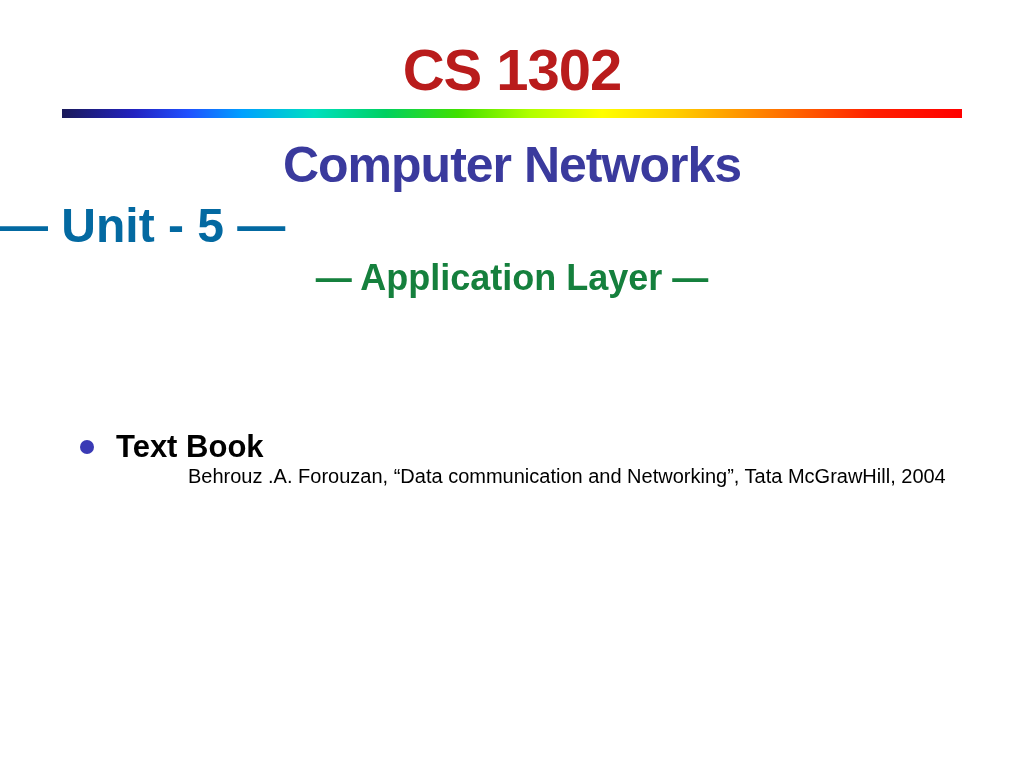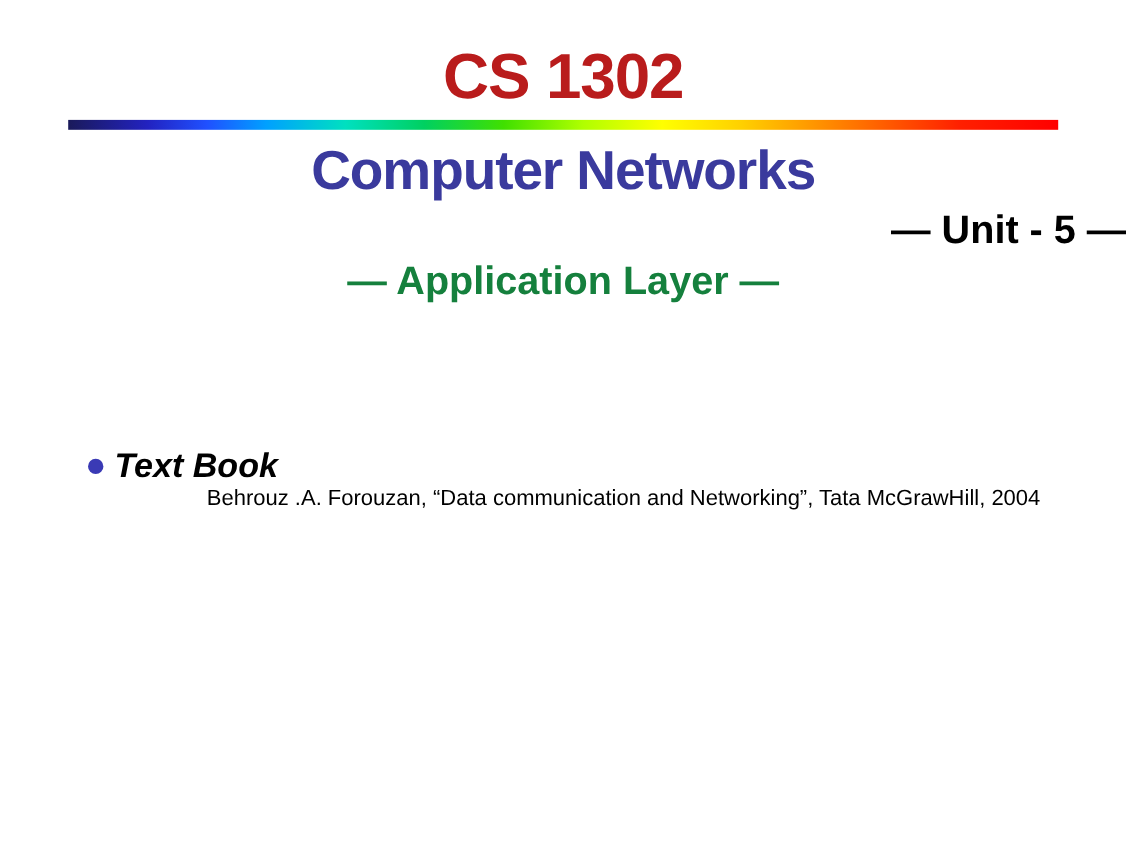--- a/index.html
+++ b/index.html
@@ -48,48 +48,47 @@
         #ff6000 82%,
         #ff2000 90%,
         #ff0000 100%);
     }
     .title-2 {
       text-align: center;
       font-family: "Comic Sans MS", cursive, sans-serif;
       font-weight: bold;
       font-size: 50px;
       color: #3a3a9d;
-      margin-top: 8px;
+      margin-top: 18px;
       letter-spacing: -1px;
     }
     .title-3 {
-      text-align: right;
+      text-align: left;
       font-family: "Comic Sans MS", cursive, sans-serif;
       font-weight: bold;
-      font-size: 36px;
-      color: #000000;
+      font-size: 48px;
+      color: #0369a1;
       margin-top: 4px;
     }
     .title-4 {
       text-align: center;
       font-family: "Comic Sans MS", cursive, sans-serif;
       font-weight: bold;
       font-size: 36px;
       color: #15803d;
       margin-top: 4px;
     }
     .content {
       margin-top: 130px;
       margin-left: 80px;
     }
     .bullet-item {
       display: flex;
       align-items: flex-start;
-      gap: 10px;
-      font-style: italic;
+      gap: 22px;
     }
     .bullet {
       width: 14px;
       height: 14px;
       background: #3a3ab5;
       border-radius: 50%;
       margin-top: 11px;
       flex-shrink: 0;
     }
     .bullet-title {

